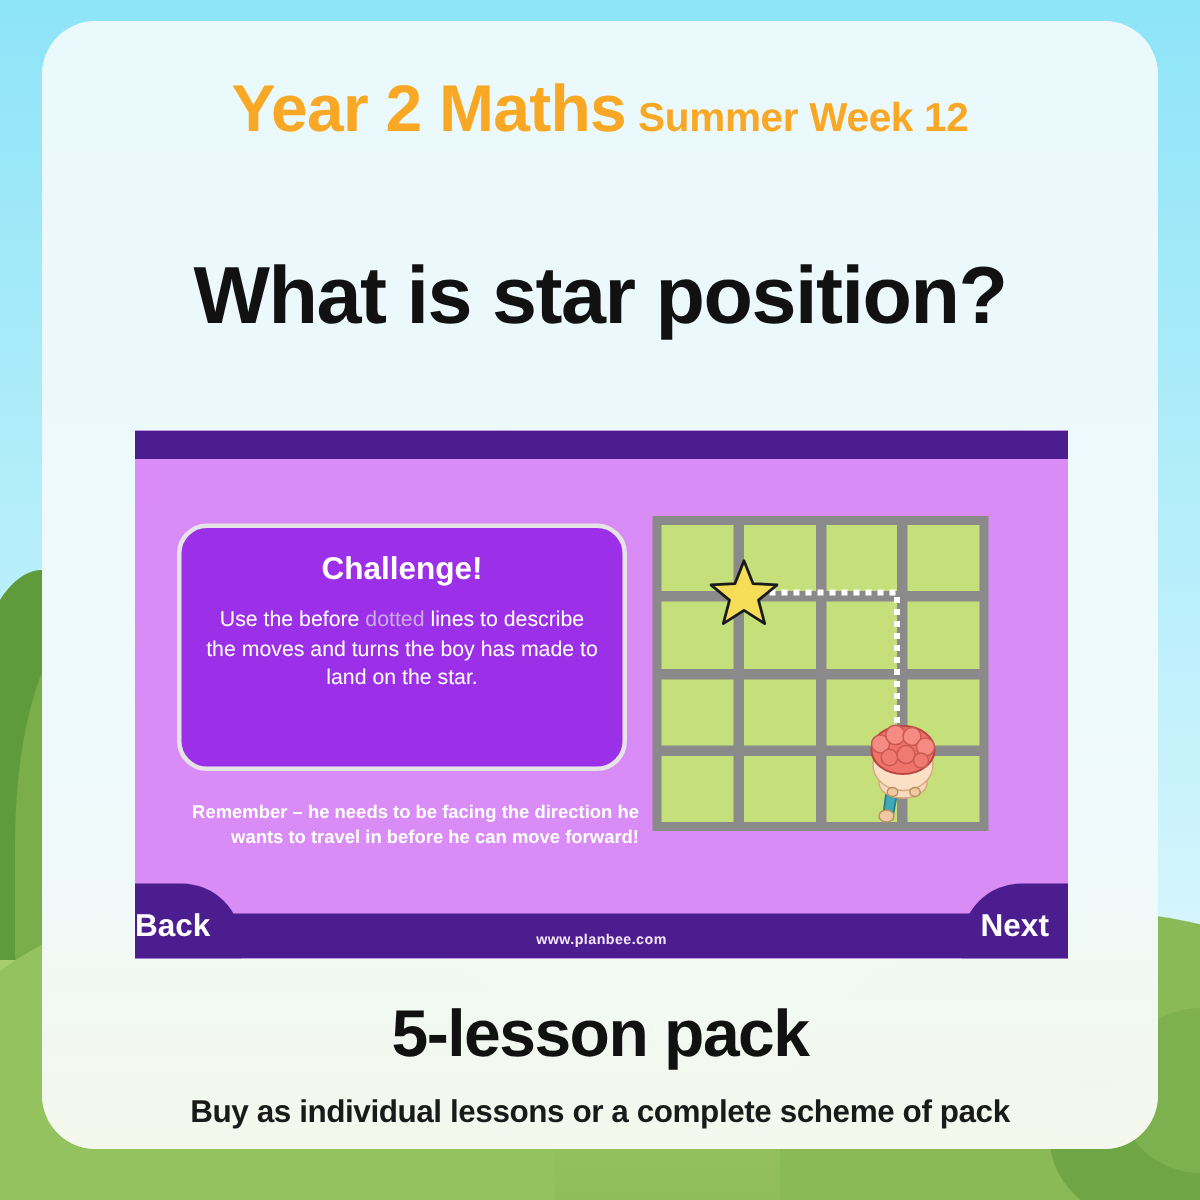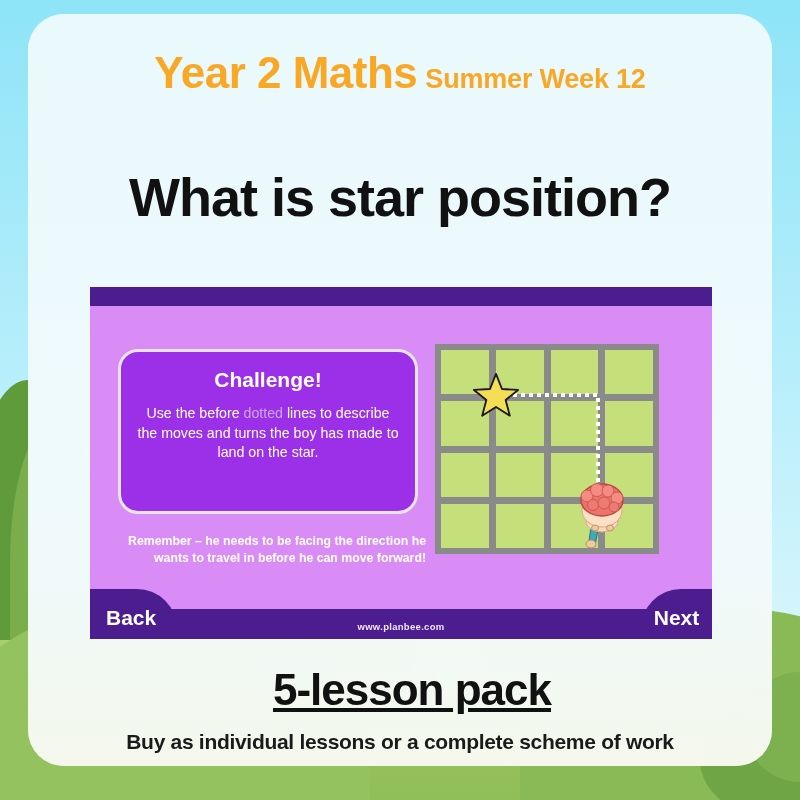--- a/index.html
+++ b/index.html
@@ -192,21 +192,21 @@
     color: #ffffff;
     font-size: 21px;
     font-weight: bold;
     line-height: 58px;
     text-align: center;
   }
   .nav-btn.back {
     left: 0;
     border-radius: 0 40px 0 0;
     text-align: left;
-    padding-left: 16px;
+    padding-left: 0;
     width: 71px;
   }
   .nav-btn.next {
     right: 0;
     border-radius: 40px 0 0 0;
     padding-right: 0;
     width: 71px;
   }
 
   
@@ -284,29 +284,28 @@
   }
   .boy {
     position: absolute;
     left: 138px; top: 128px;
     width: 58px; height: 78px;
   }
 
   
   .pack-title {
     position: absolute;
-    left: 12px; top: 651px;
+    left: 0; top: 651px;
     width: 744px;
     text-align: center;
     font-size: 44px;
     font-weight: bold;
     color: #111111;
     letter-spacing: -1px;
     white-space: nowrap;
-    text-decoration: underline;
   }
   .pack-sub {
     position: absolute;
     left: 0; top: 716px;
     width: 744px;
     text-align: center;
     font-size: 21px;
     font-weight: bold;
     color: #1a1a1a;
     letter-spacing: -0.3px;
@@ -406,17 +405,17 @@
           </svg>
         </div>
 
         <div class="slide-bottombar"></div>
         <div class="slide-url">www.planbee.com</div>
         <div class="nav-btn back">Back</div>
         <div class="nav-btn next">Next</div>
       </div>
 
       <div class="pack-title">5-lesson pack</div>
-      <div class="pack-sub">Buy as individual lessons or a complete scheme of work</div>
+      <div class="pack-sub">Buy as individual lessons or a complete scheme of pack</div>
 
     </div>
   </div>
 </div>
 
 </body></html>

